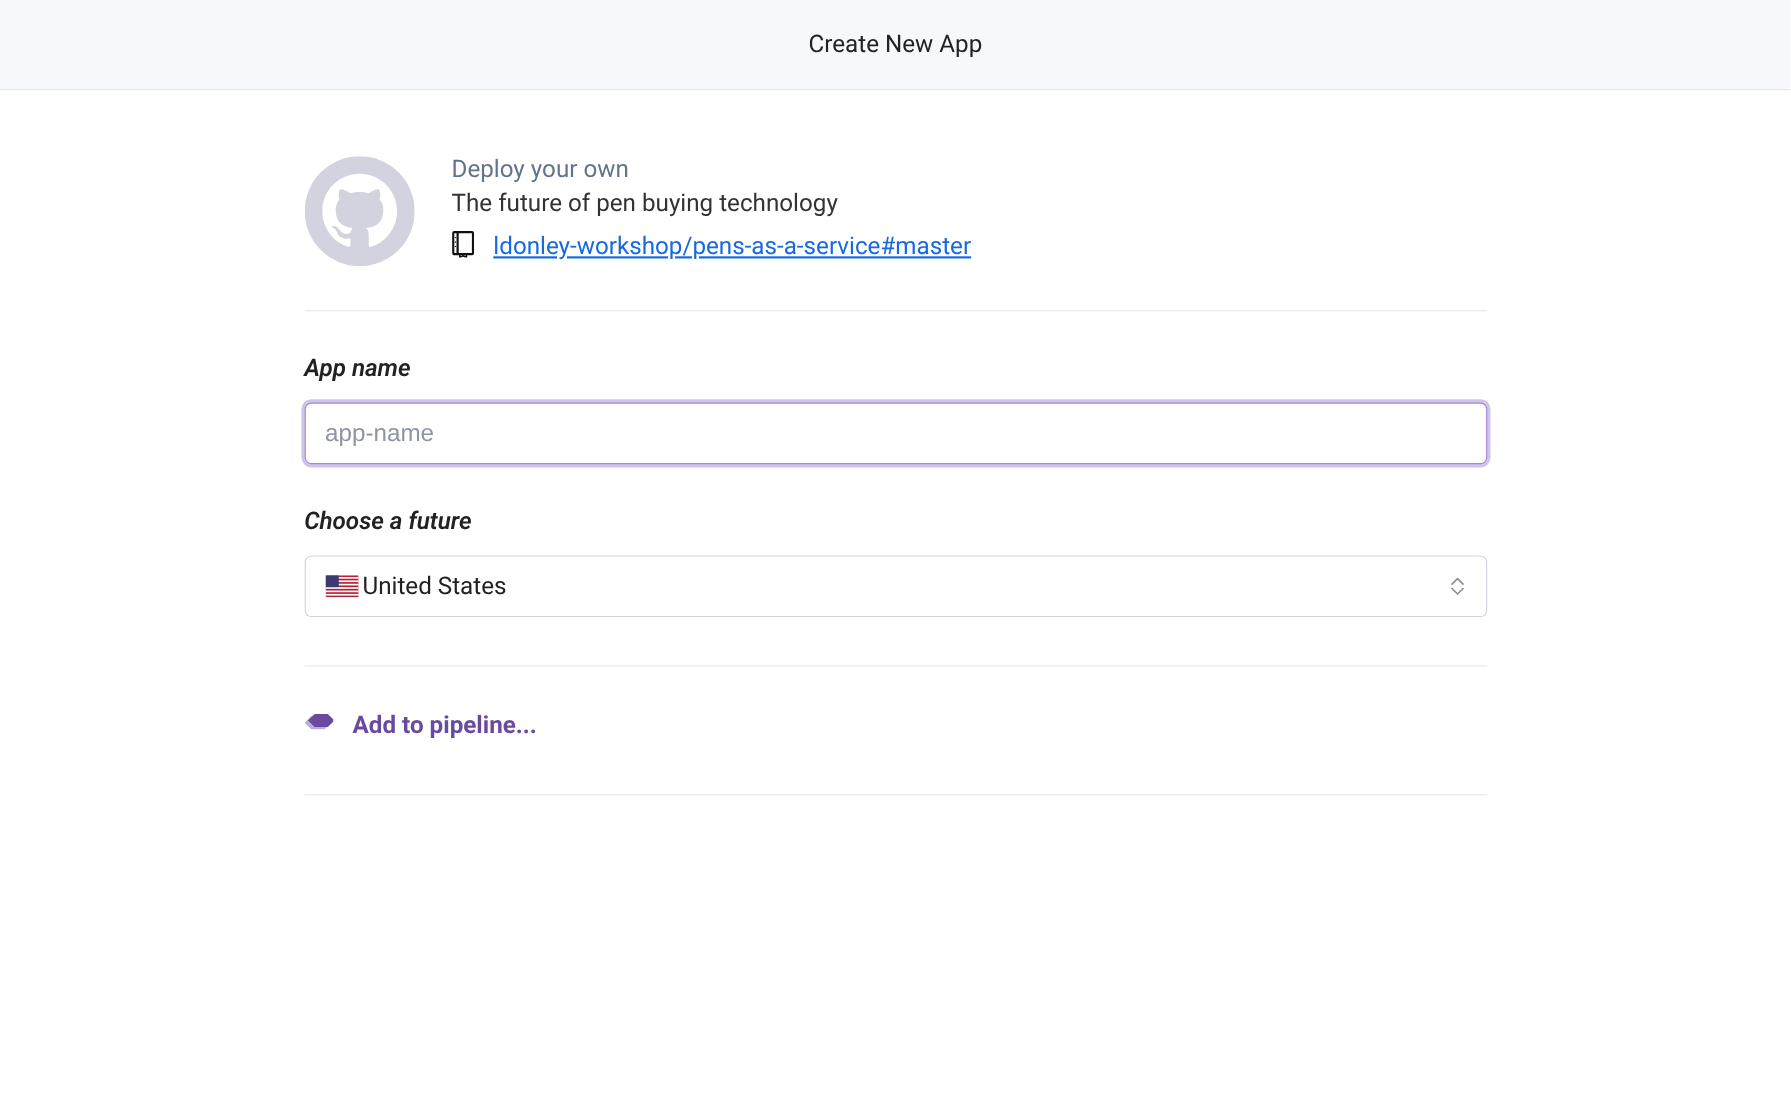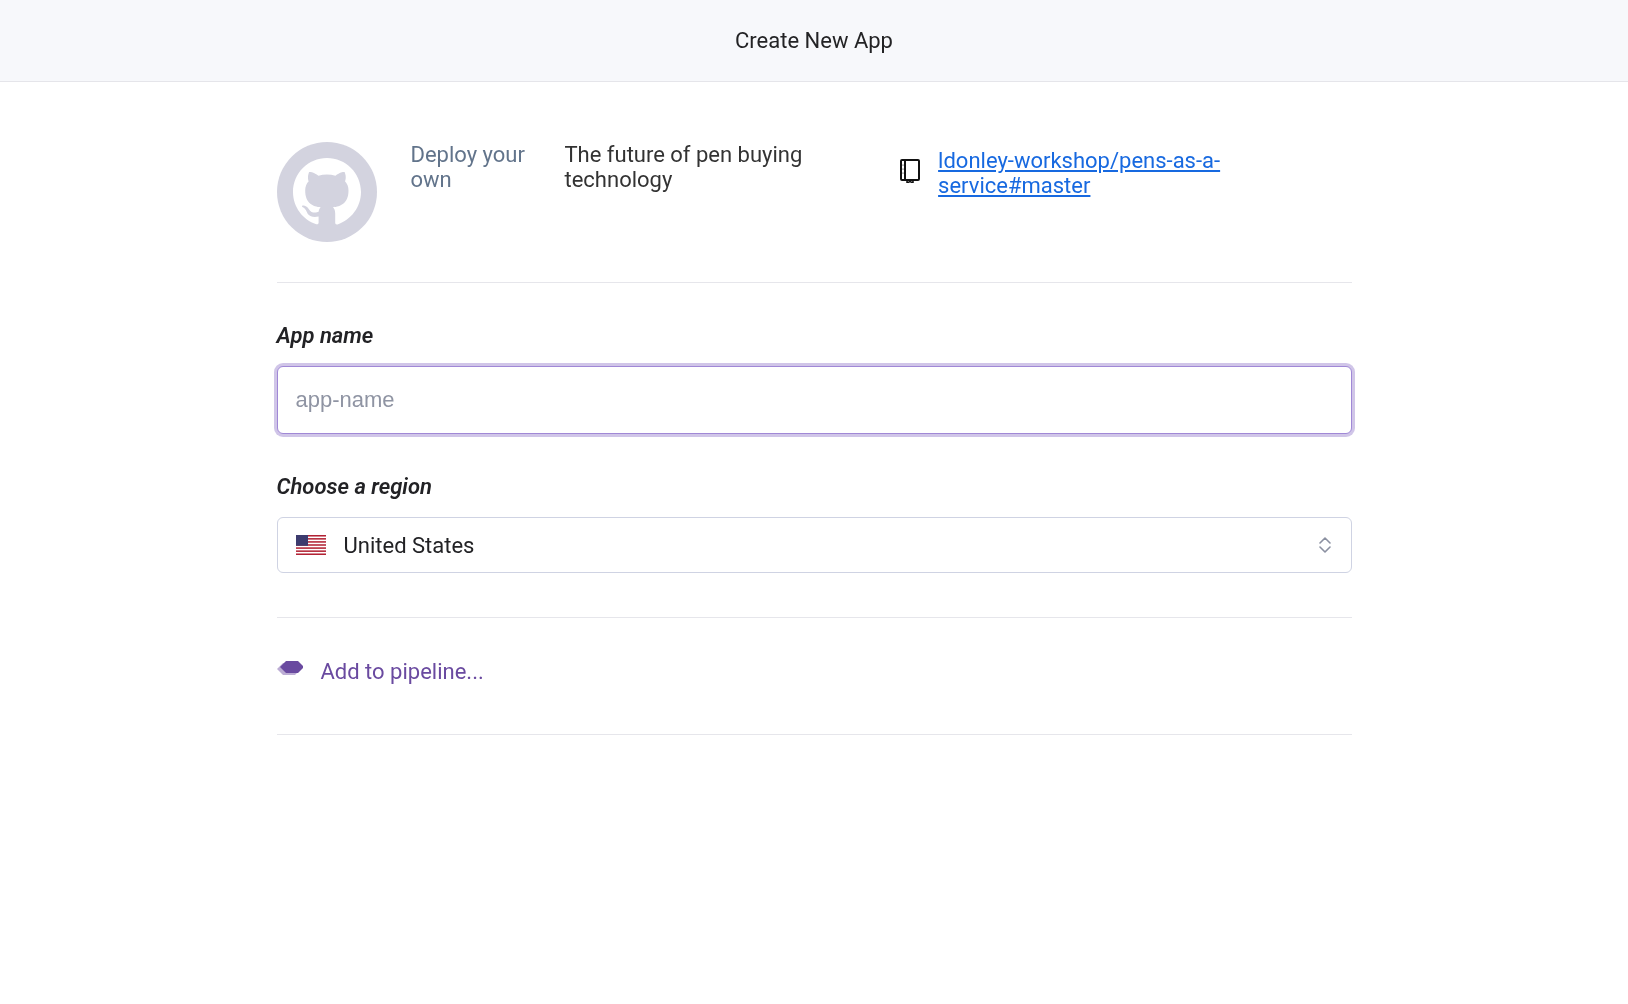--- a/index.html
+++ b/index.html
@@ -33,20 +33,21 @@
       gap: 34px;
       padding-bottom: 36px;
     }
     .github-avatar {
       width: 100px;
       height: 100px;
       flex-shrink: 0;
     }
     .repo-info {
       display: flex;
+      flex-direction: column;
     }
     .deploy-own {
       color: #62748b;
       font-size: 22px;
       margin-bottom: 6px;
     }
     .repo-title-link {
       color: #1769e0;
       text-decoration: underline;
       font-size: 26px;
@@ -76,21 +77,21 @@
     }
     .field-label {
       font-size: 22px;
       font-weight: 600;
       color: #222225;
       margin-bottom: 18px;
       font-style: italic;
     }
     .app-name-input {
       width: 100%;
-      height: 68px;
+      height: 56px;
       border: 1px solid #cfcfe0;
       border-radius: 6px;
       font-size: 22px;
       padding: 0 18px;
       color: #333333;
       outline: none;
       box-shadow: 0 0 0 3px rgba(121, 88, 190, 0.35);
       border-color: #a088d6;
     }
     .app-name-input::placeholder {
@@ -101,21 +102,21 @@
     }
     .region-select {
       width: 100%;
       height: 56px;
       border: 1px solid #cfd3e3;
       border-radius: 6px;
       background: #ffffff;
       display: flex;
       align-items: center;
       padding: 0 18px;
-      gap: 18px;
+      gap: 4px;
       position: relative;
       cursor: pointer;
     }
     .region-select .flag {
       width: 30px;
       height: 20px;
       flex-shrink: 0;
     }
     .region-select .chev {
       position: absolute;
@@ -134,21 +135,21 @@
     }
     .pipeline-row {
       display: flex;
       align-items: center;
       gap: 18px;
       padding: 4px 0;
       cursor: pointer;
     }
     .pipeline-text {
       font-size: 22px;
-      font-weight: 400;
+      font-weight: 700;
       color: #6a4aa0;
     }
     .deploy-button {
       background: linear-gradient(#9f8ac7, #8674b7);
       color: #ffffff;
       border: none;
       border-radius: 6px;
       font-size: 22px;
       font-weight: 600;
       padding: 14px 28px;
@@ -200,21 +201,21 @@
   </section>
 
   <hr class="divider">
 
   <section class="field-block">
     <div class="field-label">App name</div>
     <input type="text" class="app-name-input" placeholder="app-name" style="">
   </section>
 
   <section class="field-block">
-    <div class="field-label">Choose a region</div>
+    <div class="field-label">Choose a future</div>
     <div class="region-select">
       <span class="flag">
         <svg viewBox="0 0 30 20" width="30" height="20">
           <rect width="30" height="20" fill="#b22234"></rect>
           <rect y="1.54" width="30" height="1.54" fill="#fff"></rect>
           <rect y="4.62" width="30" height="1.54" fill="#fff"></rect>
           <rect y="7.69" width="30" height="1.54" fill="#fff"></rect>
           <rect y="10.77" width="30" height="1.54" fill="#fff"></rect>
           <rect y="13.85" width="30" height="1.54" fill="#fff"></rect>
           <rect y="16.92" width="30" height="1.54" fill="#fff"></rect>

